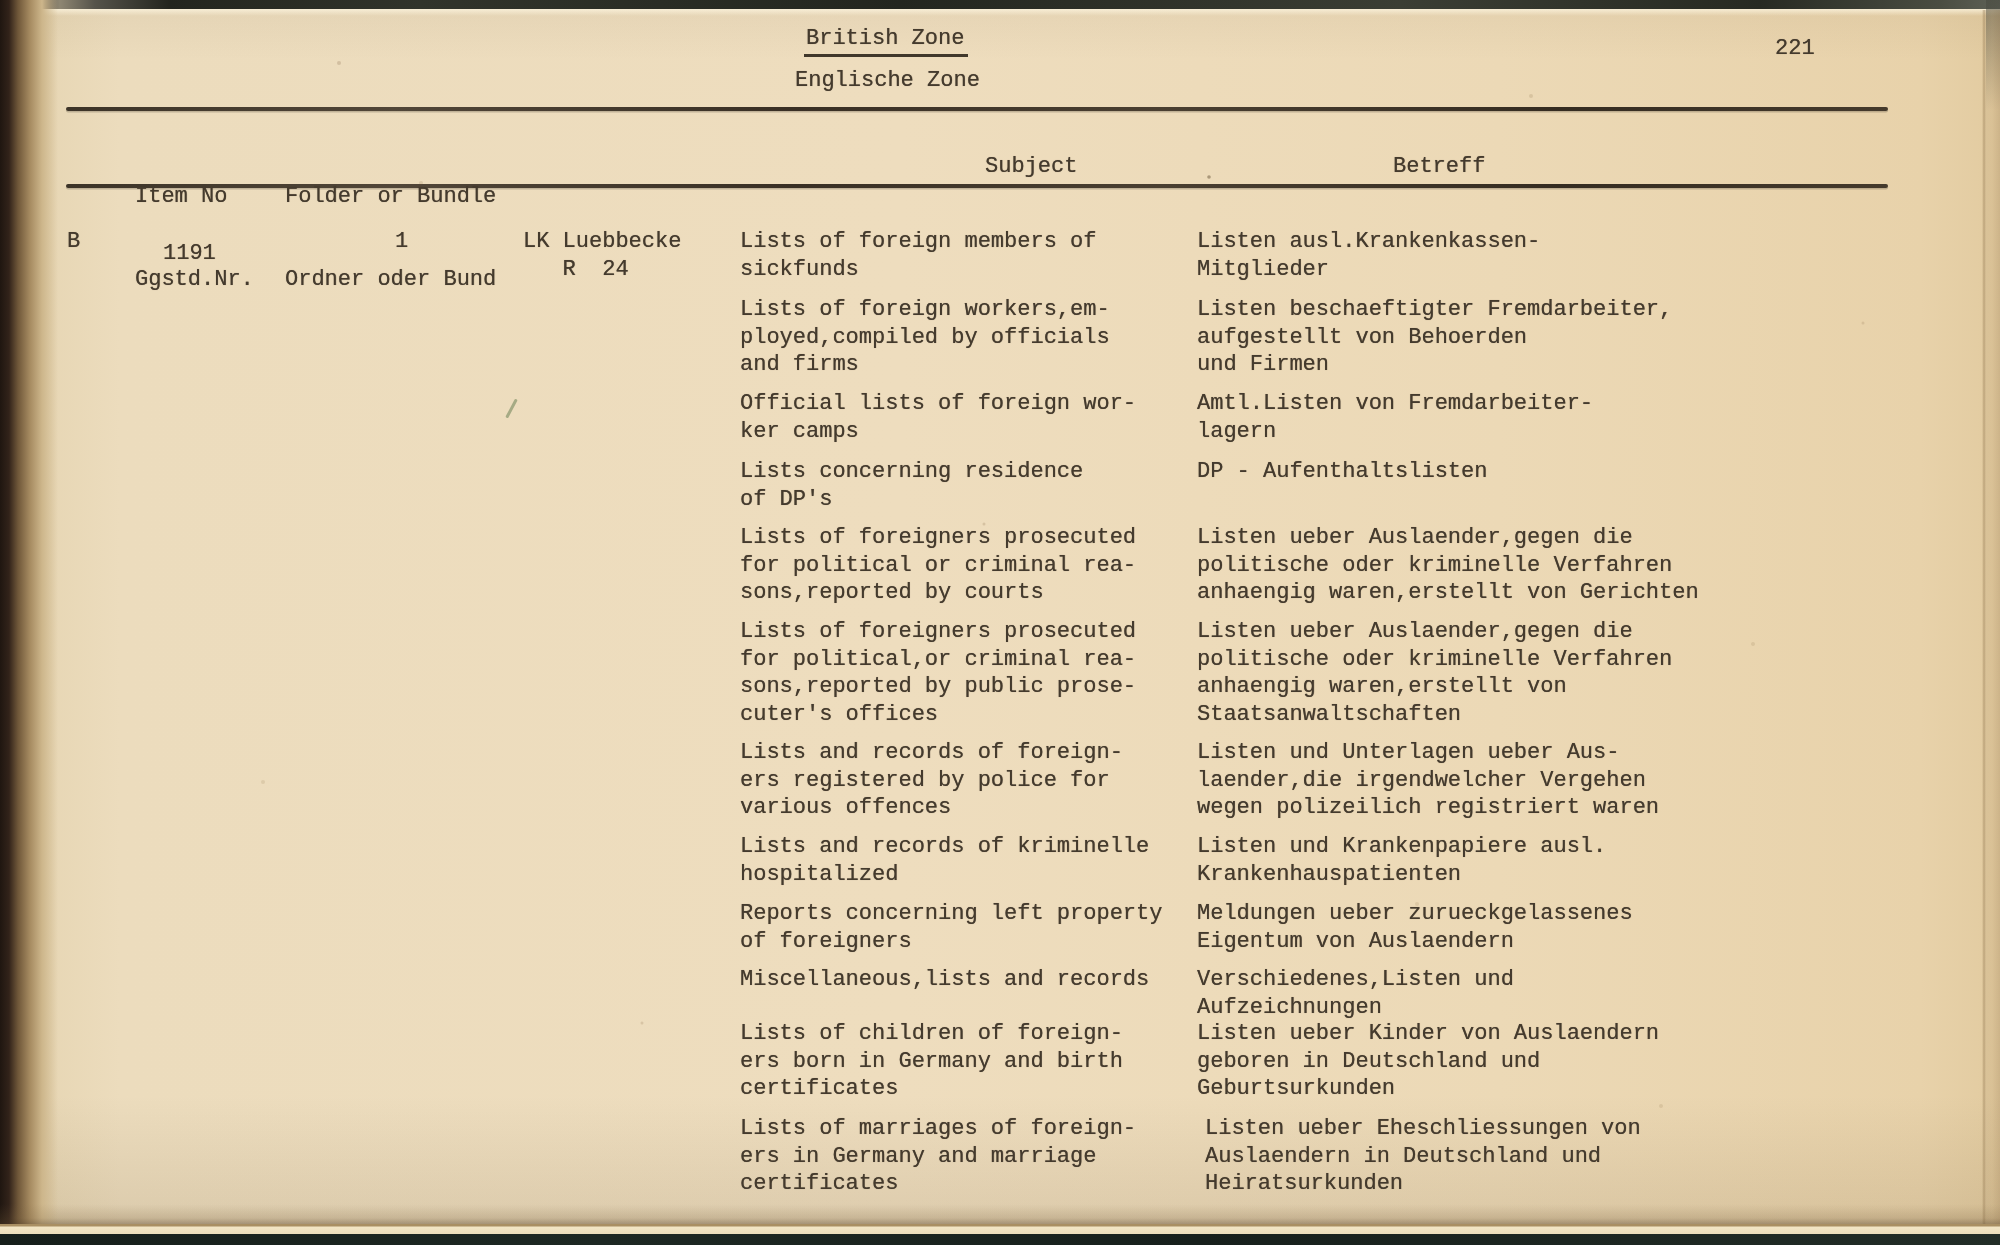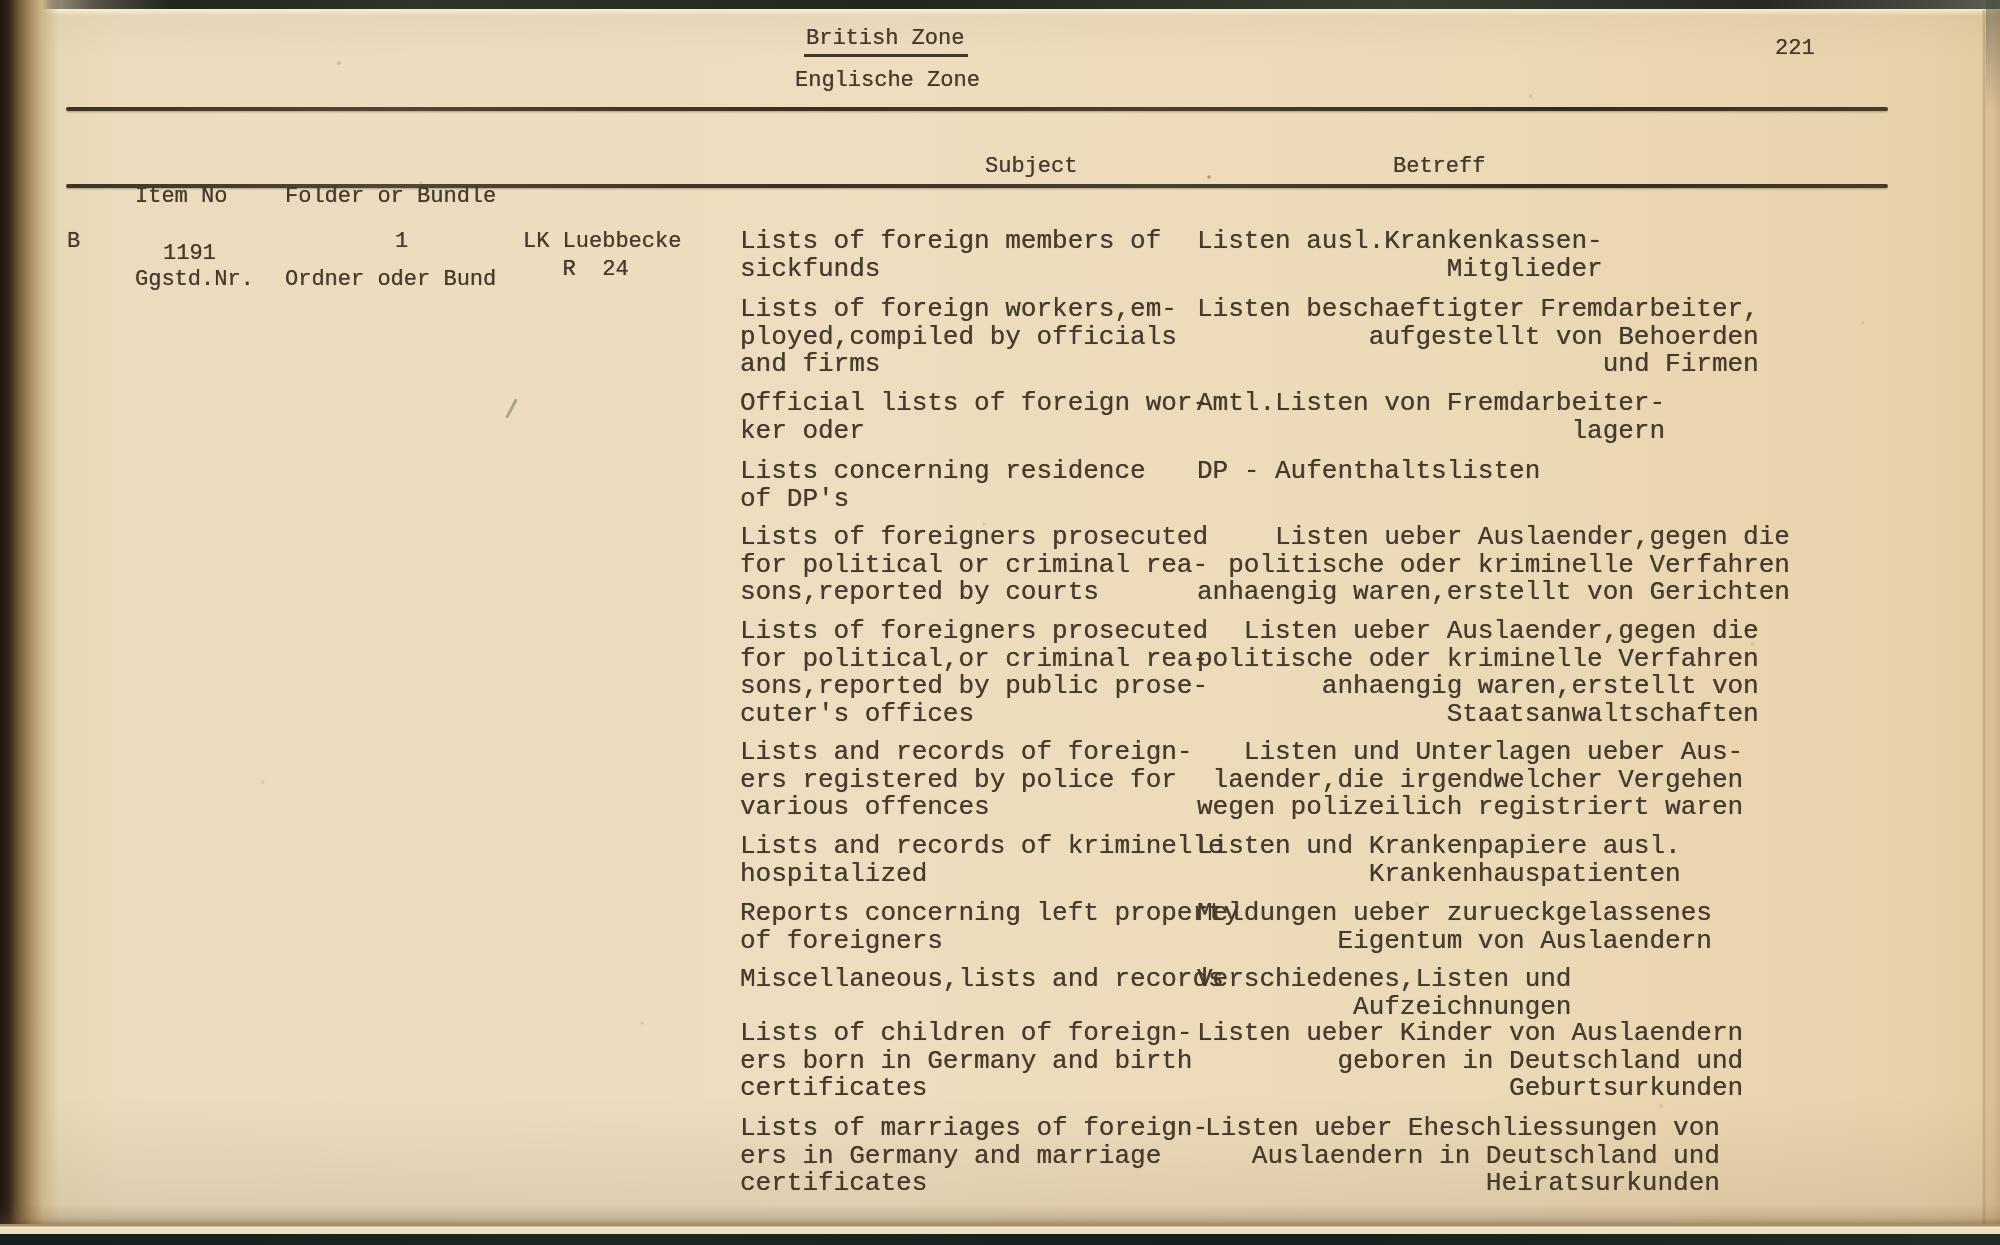--- a/index.html
+++ b/index.html
@@ -77,23 +77,23 @@
   .rule{
     position:absolute;left:66px;width:1822px;height:3.5px;border-radius:2px;
     background:linear-gradient(90deg,#3c3327 0%,#514638 18%,#392f24 40%,#4a3f31 60%,#352c21 82%,#453a2c 100%);
     box-shadow:0 1.5px 0 rgba(60,50,38,0.25);
   }
   .rule-top{top:107px;}
   .rule-bottom{top:184px;}
   .hdr-center{width:140px;text-align:center;}
   .entry{position:absolute;left:0;width:2000px;}
   .subject-cell{position:absolute;left:740px;top:0;white-space:pre;}
-  .betreff-cell{position:absolute;left:1197px;top:0;white-space:pre;text-align:right;}
+  .betreff-cell{position:absolute;left:1197px;top:0;white-space:pre;}
   .subject-cell,.betreff-cell{
-    font-size:26px;line-height:27.6px;color:#443a2d;
+    font-size:22px;line-height:27.6px;color:#443a2d;
     text-shadow:0 0 .7px rgba(68,58,45,.55), .3px .3px .4px rgba(68,58,45,.35);
   }
 </style>
 </head>
 <body>
 
 <div class="scan">
 
   <div class="t" style="left:1775px;top:35px">221</div>
 
@@ -131,21 +131,21 @@
       <div class="entry" style="top: 296px;">
         <div class="subject-cell">Lists of foreign workers,em-
 ployed,compiled by officials
 and firms</div>
         <div class="betreff-cell">Listen beschaeftigter Fremdarbeiter,
 aufgestellt von Behoerden
 und Firmen</div>
       </div>
       <div class="entry" style="top: 390px;">
         <div class="subject-cell">Official lists of foreign wor-
-ker oder</div>
+ker camps</div>
         <div class="betreff-cell">Amtl.Listen von Fremdarbeiter-
 lagern</div>
       </div>
       <div class="entry" style="top: 458px;">
         <div class="subject-cell">Lists concerning residence
 of DP's</div>
         <div class="betreff-cell">DP - Aufenthaltslisten</div>
       </div>
       <div class="entry" style="top: 524px;">
         <div class="subject-cell">Lists of foreigners prosecuted

